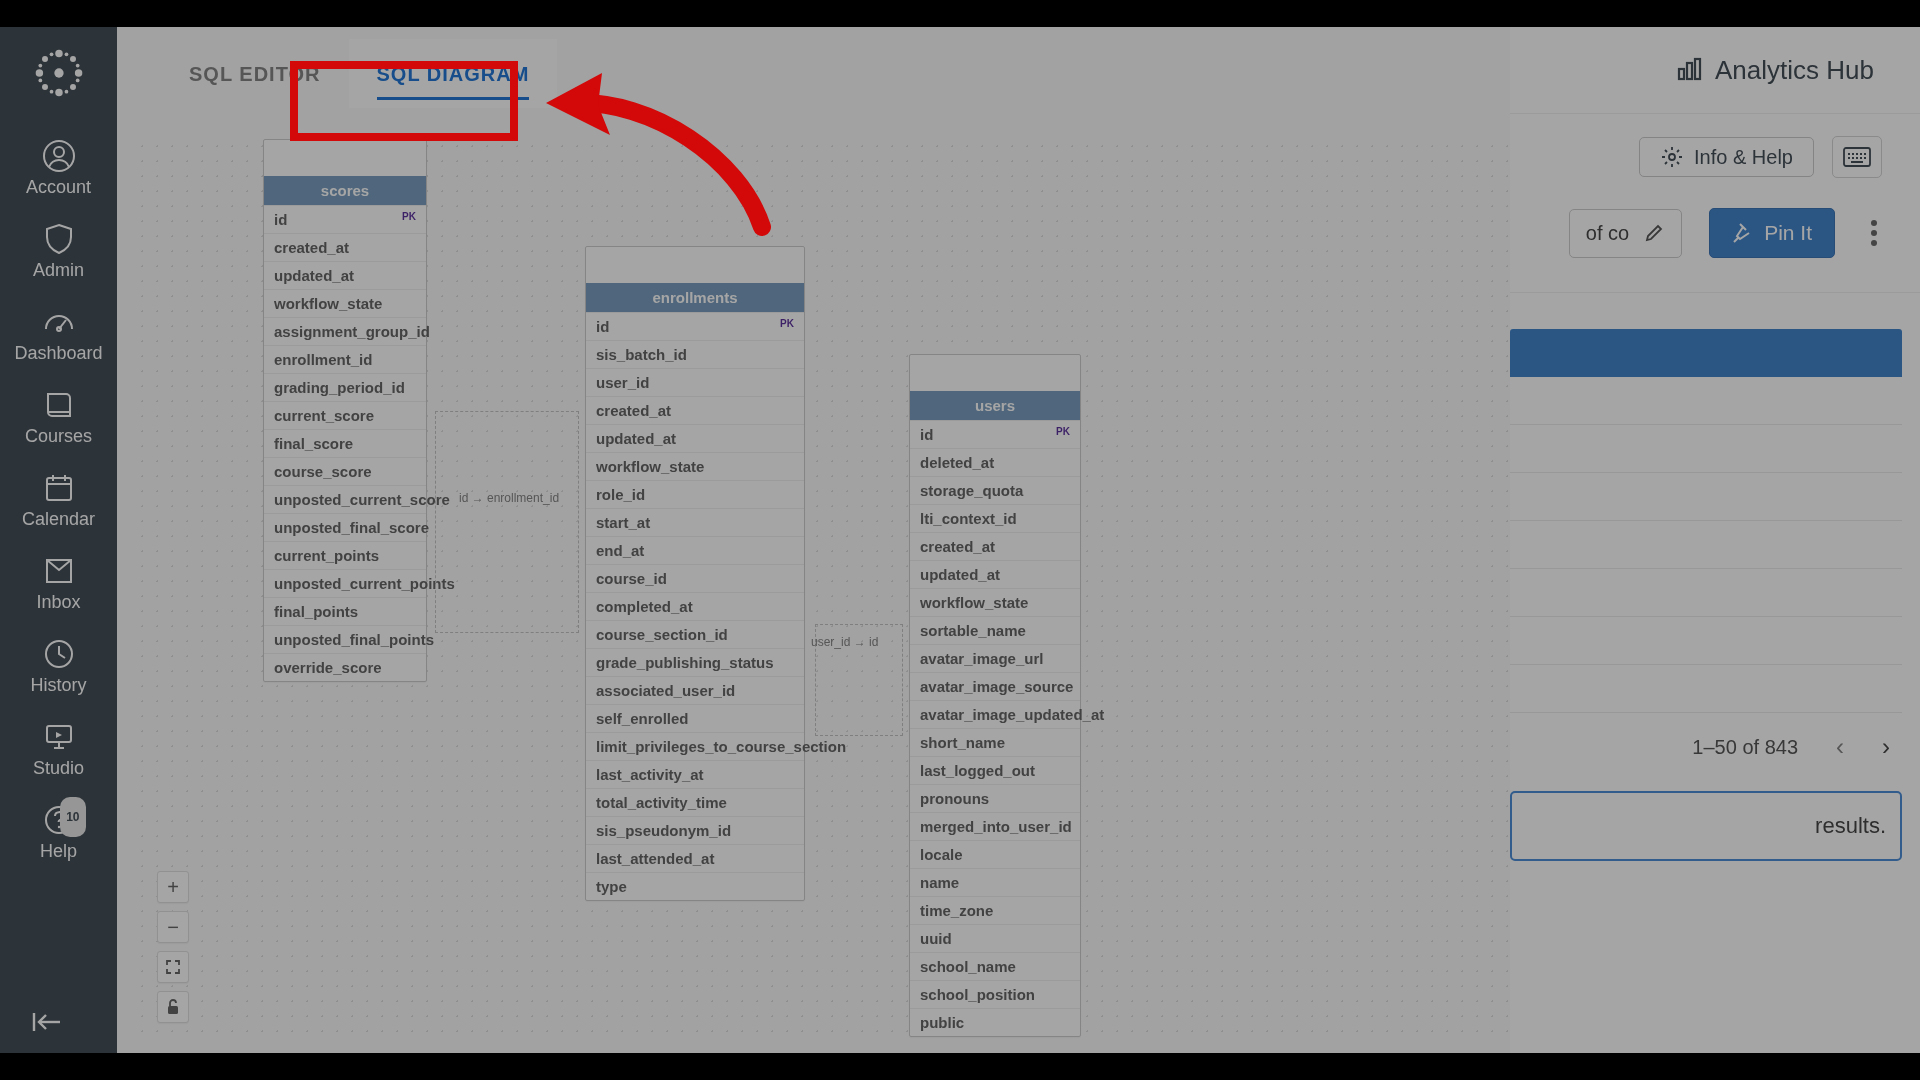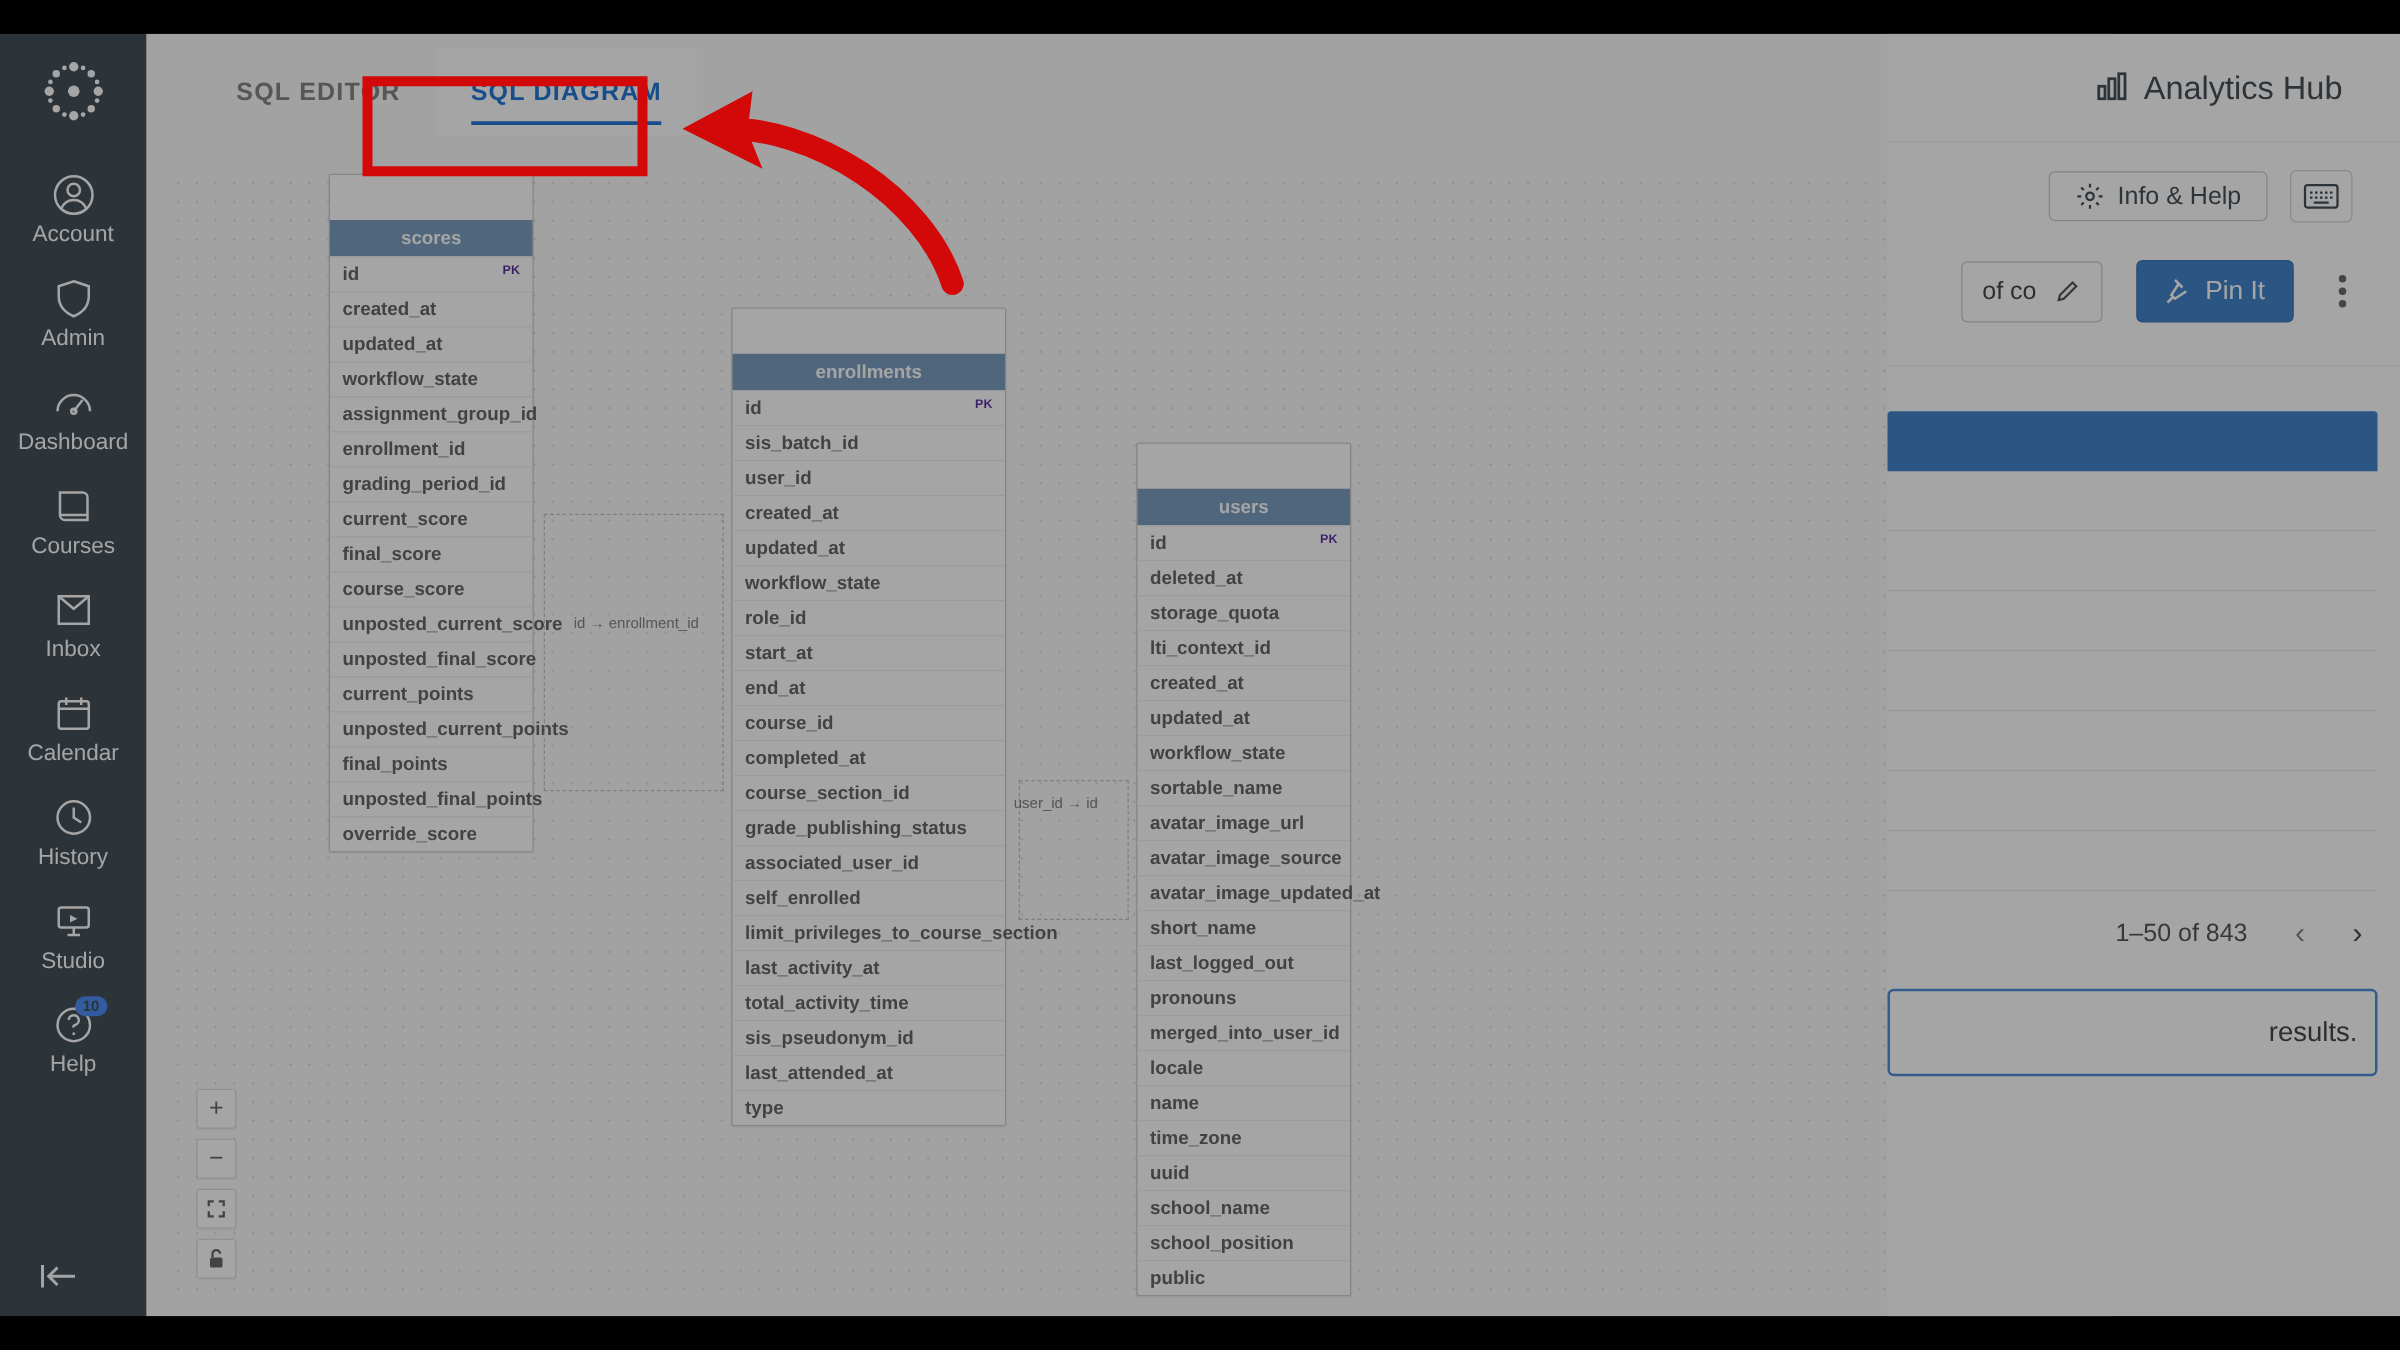--- a/index.html
+++ b/index.html
@@ -11,21 +11,21 @@
 
 .stage { position: absolute; top: 27px; left: 0; width: 1920px; height: 1026px; }
 
 
 .leftnav { position: absolute; left: 0; top: 0; width: 117px; height: 1026px; background: #2f3b45; color: #fff; padding-top: 18px; }
 .leftnav .logo { display: flex; justify-content: center; margin-bottom: 28px; }
 .leftnav .logo svg { width: 56px; height: 56px; }
 .nav-item { display: flex; flex-direction: column; align-items: center; gap: 4px; padding: 10px 4px 14px; cursor: pointer; color: #fff; font-size: 18px; }
 .nav-item .ico { width: 34px; height: 34px; display: flex; align-items: center; justify-content: center; position: relative; }
 .nav-item .ico svg { stroke: #fff; fill: none; stroke-width: 2; }
-.badge { position: absolute; top: -6px; right: -10px; background: #3b82f6; color: #2f3b45; border-radius: 10px; font-size: 12px; padding: 1px 6px; font-weight: 600; }
+.badge { position: absolute; top: -6px; right: -10px; background: #e5e5e5; color: #2f3b45; border-radius: 10px; font-size: 12px; padding: 13px 6px; font-weight: 600; }
 .collapse-btn { position: absolute; left: 30px; bottom: 14px; cursor: pointer; }
 
 
 .main { position: absolute; left: 117px; top: 0; width: 1572px; height: 1026px; background: #fafafa; }
 .tabs { display: flex; align-items: flex-end; height: 82px; padding-left: 44px; gap: 0; border-bottom: 1px solid rgba(0,0,0,0.0); }
 .tab { padding: 24px 28px 22px; color: #777; font-weight: 600; letter-spacing: 1px; font-size: 20px; cursor: pointer; }
 .tab.active { background: #fff; color: #0a68d0; position: relative; }
 .tab.active::after { content: ""; position: absolute; left: 28px; right: 28px; bottom: 8px; height: 3px; background: #0a68d0; }
 
 .diagram { position: absolute; top: 112px; left: 18px; right: 18px; bottom: 18px; background-image: radial-gradient(circle, #d9d9d9 1px, transparent 1px); background-size: 15px 15px; }
@@ -134,34 +134,34 @@
           <svg viewBox="0 0 34 34">
             <path d="M6 6h18a4 4 0 0 1 4 4v18H10a4 4 0 0 1-4-4z"></path>
             <path d="M6 24h22"></path>
           </svg>
         </div>
       <span>Courses</span>
     </div>
     <div class="nav-item">
       <div class="ico">
           <svg viewBox="0 0 34 34">
+            <rect x="5" y="7" width="24" height="22" rx="2"></rect>
+            <path d="M5 13h24M11 4v6M23 4v6"></path>
+          </svg>
+        </div>
+      <span>Calendar</span>
+    </div>
+    <div class="nav-item">
+      <div class="ico">
+          <svg viewBox="0 0 34 34">
             <path d="M5 6h24v22H5z"></path>
             <path d="M5 6l12 10L29 6"></path>
           </svg>
         </div>
       <span>Inbox</span>
-    </div>
-    <div class="nav-item">
-      <div class="ico">
-          <svg viewBox="0 0 34 34">
-            <rect x="5" y="7" width="24" height="22" rx="2"></rect>
-            <path d="M5 13h24M11 4v6M23 4v6"></path>
-          </svg>
-        </div>
-      <span>Calendar</span>
     </div>
     <div class="nav-item">
       <div class="ico">
           <svg viewBox="0 0 34 34">
             <circle cx="17" cy="17" r="13"></circle>
             <path d="M17 9v8l6 4"></path>
           </svg>
         </div>
       <span>History</span>
     </div>

